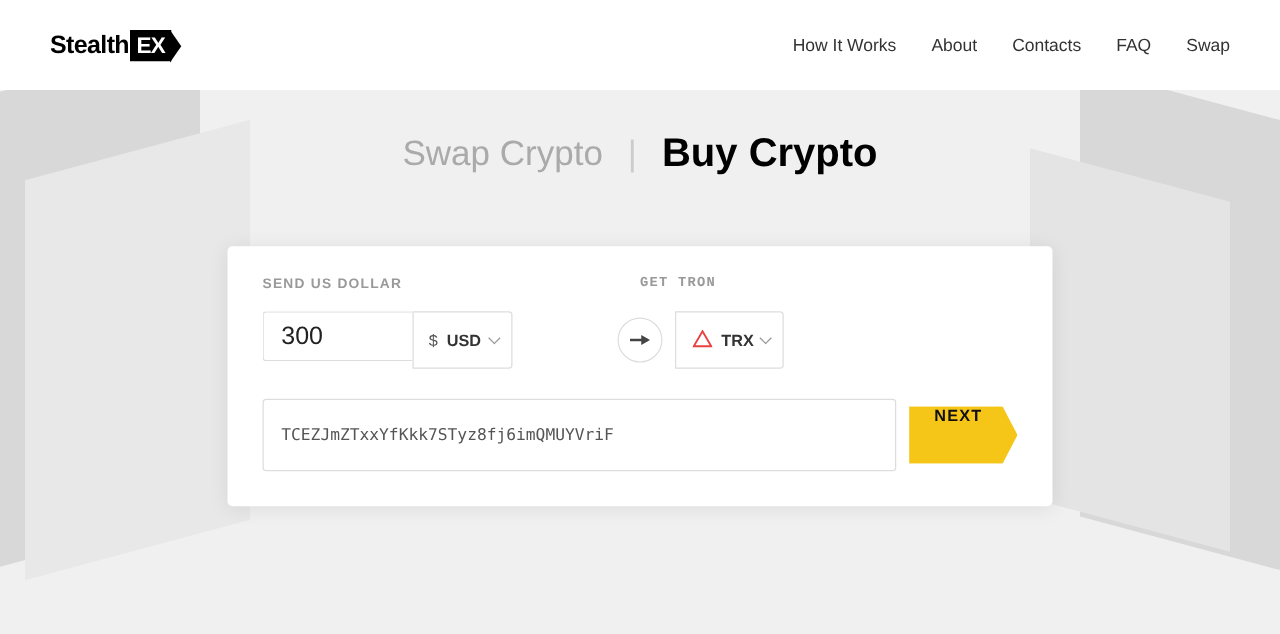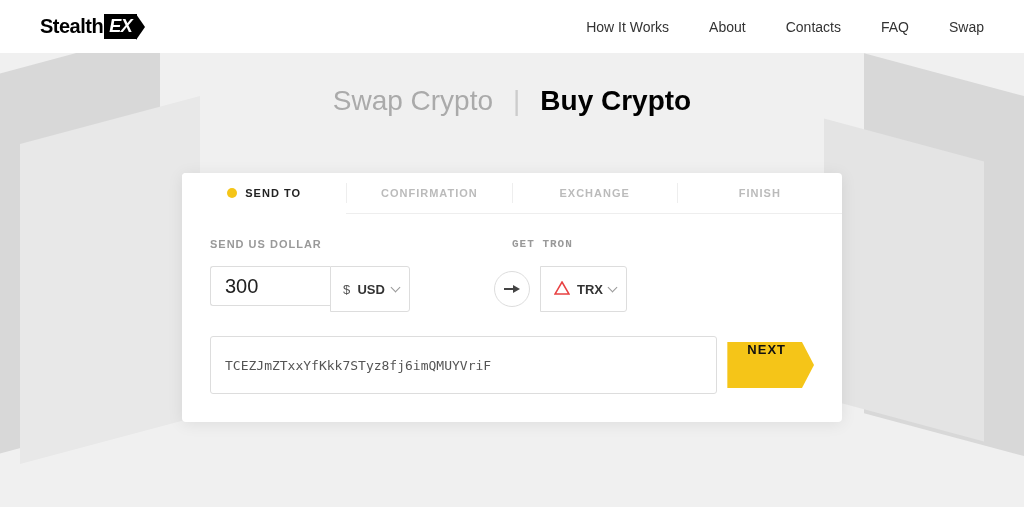--- a/index.html
+++ b/index.html
@@ -55,21 +55,21 @@
     }
 
     
     .header {
       position: relative;
       z-index: 10;
       display: flex;
       align-items: center;
       justify-content: space-between;
       padding: 0 40px;
-      height: 53px;
+      height: 72px;
       background: #fff;
     }
     .logo {
       display: flex;
       align-items: center;
       font-size: 20px;
       font-weight: 700;
       color: #000;
       letter-spacing: -0.5px;
     }
@@ -88,21 +88,21 @@
       top: 0;
       width: 0;
       height: 0;
       border-top: 13px solid transparent;
       border-bottom: 13px solid transparent;
       border-left: 9px solid #000;
     }
     .nav {
       display: flex;
       align-items: flex-start;
-      gap: 40px;
+      gap: 28px;
     }
     .nav-item {
       font-size: 14px;
       color: #333;
       text-decoration: none;
       font-weight: 400;
     }
 
     
     .main {
@@ -126,21 +126,21 @@
       font-size: 28px;
       font-weight: 300;
       color: #aaa;
     }
     .mode-separator {
       font-size: 28px;
       color: #ccc;
       font-weight: 200;
     }
     .mode-tab-active {
-      font-size: 28px;
+      font-size: 32px;
       font-weight: 700;
       color: #000;
     }
 
     
     .card {
       background: #fff;
       border-radius: 4px;
       width: 660px;
       padding: 0;
@@ -371,59 +371,41 @@
 <body>
 
 <div class="bg-shape-left"></div>
 <div class="bg-shape-left2"></div>
 <div class="bg-shape-right"></div>
 <div class="bg-shape-right2"></div>
 
 <header class="header">
   <div class="logo">
     <span>Stealth</span>
-      <span class="logo-ex" style="margin-left:1px;font-style:italic;">EX</span>
+      <span class="logo-ex" style="margin-left:1px;">EX</span>
   </div>
   <nav class="nav">
     <a class="nav-item">How It Works</a>
     <a class="nav-item">About</a>
     <a class="nav-item">Contacts</a>
     <a class="nav-item">FAQ</a>
     <a class="nav-item">Swap</a>
   </nav>
 </header>
 
 <main class="main">
 
   <div class="mode-tabs">
     <span class="mode-tab-inactive">Swap Crypto</span>
     <span class="mode-separator">|</span>
     <span class="mode-tab-active">Buy Crypto</span>
   </div>
 
   <div class="card">
 
-    <div class="steps">
-      <div class="step active">
-        <span class="step-dot"></span>
-        <span>SEND TO</span>
-      </div>
-      <div class="step-divider"></div>
-      <div class="step">
-        <span>CONFIRMATION</span>
-      </div>
-      <div class="step-divider"></div>
-      <div class="step">
-        <span>EXCHANGE</span>
-      </div>
-      <div class="step-divider"></div>
-      <div class="step">
-        <span>FINISH</span>
-      </div>
-    </div>
 
     <div class="card-body">
 
       <div class="fields-row">
         <div class="field-group-send">
           <div class="field-label">SEND US DOLLAR</div>
         </div>
         <div class="field-group-get">
           <div class="field-label">GET TRON</div>
         </div>

